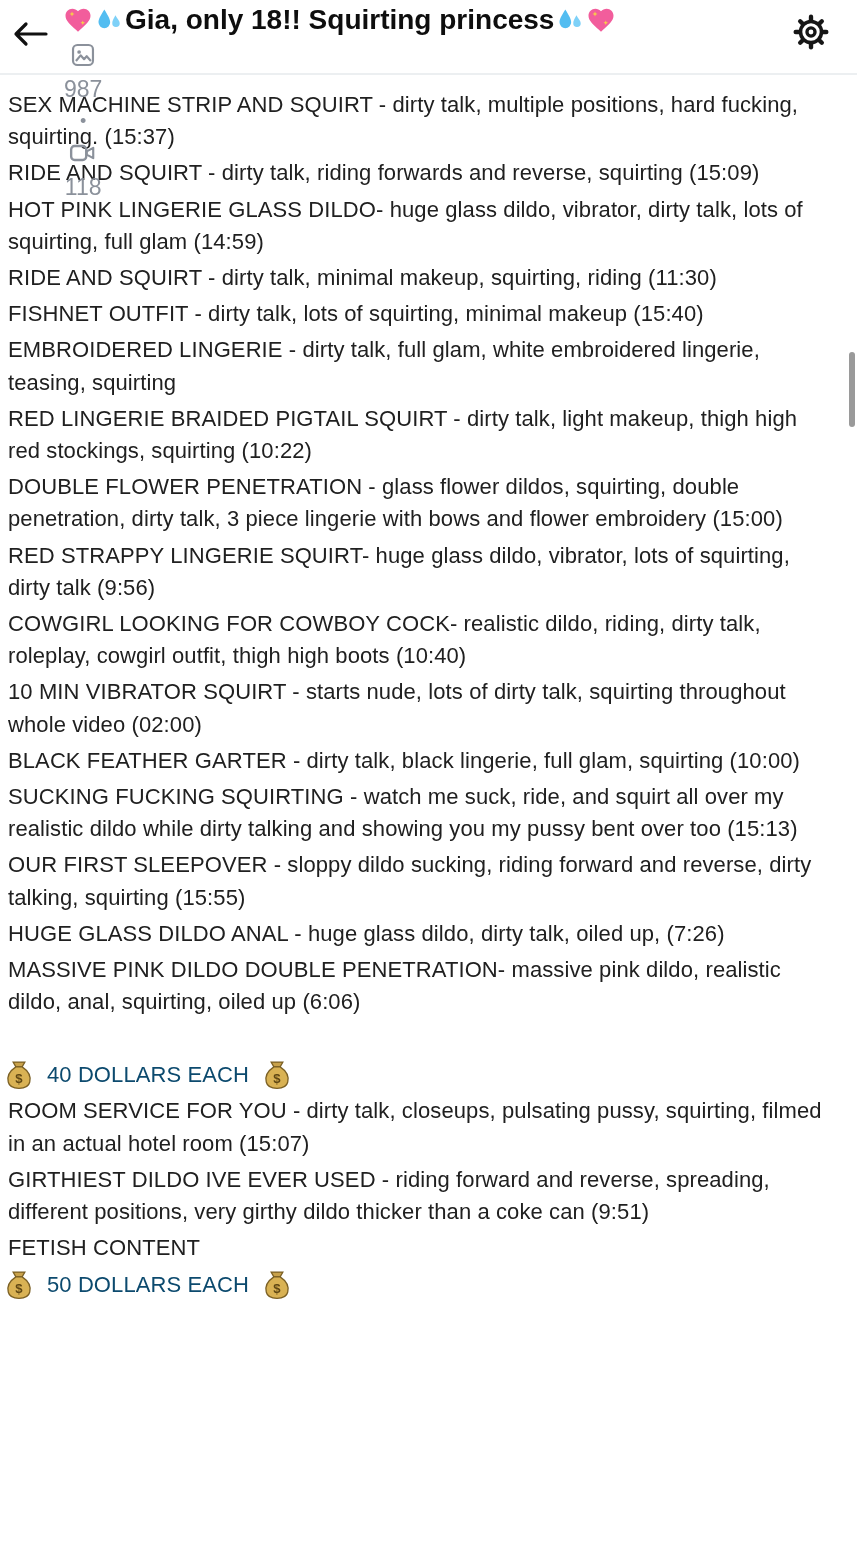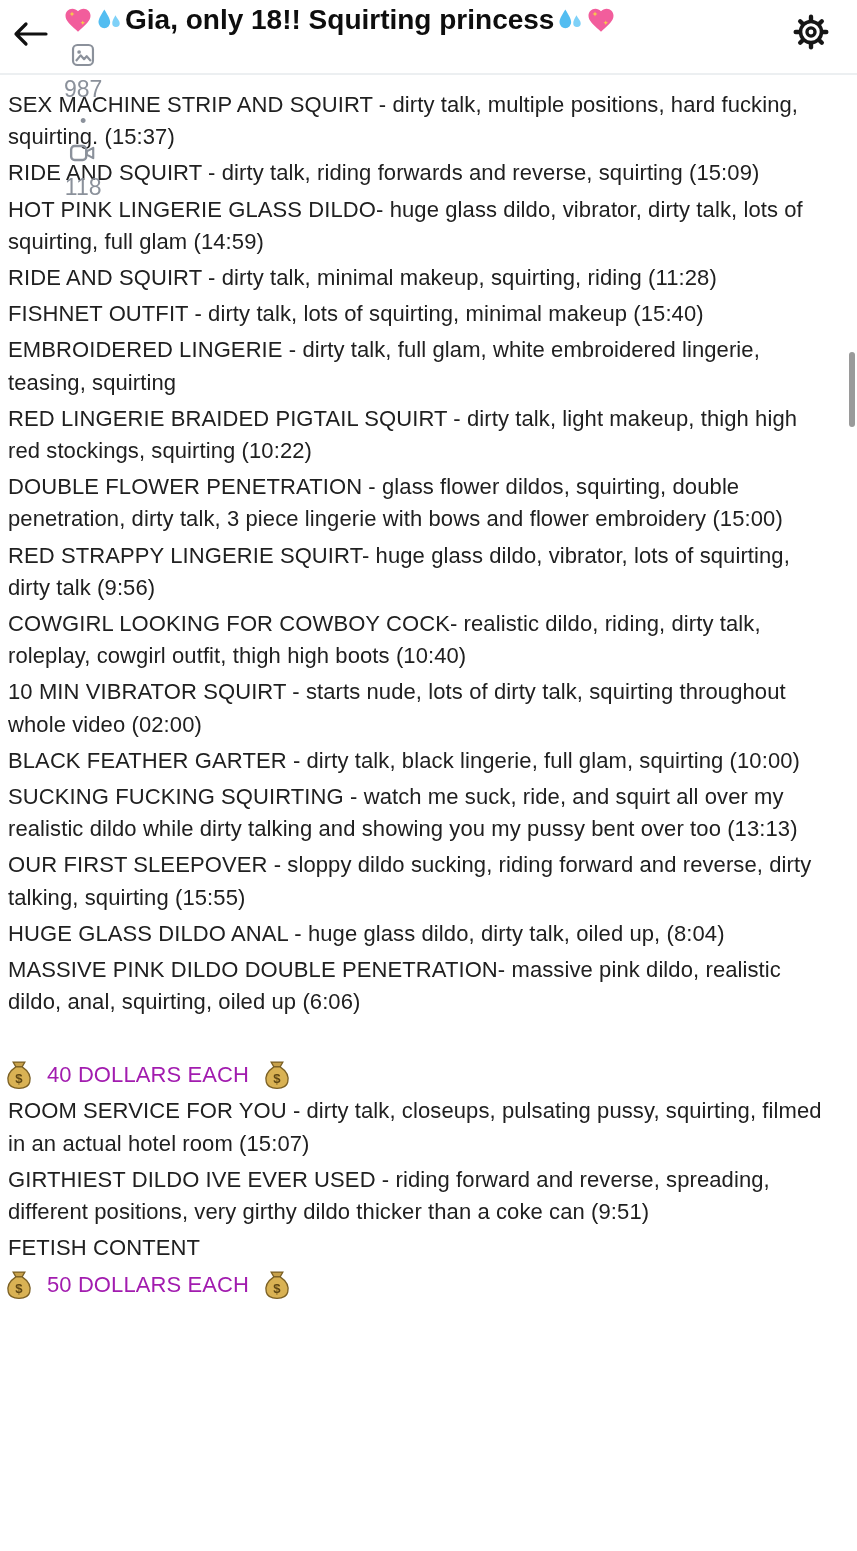--- a/index.html
+++ b/index.html
@@ -20,21 +20,21 @@
 
   
   .content{position:absolute;top:74px;left:0;right:0;padding:11px 24px 0 4px;
            font-size:22px;line-height:32.2px;color:#202020;letter-spacing:.1px;
            hyphens:manual;z-index:1;}
   .item{margin:4px;}
   .gap{height:36px;}
   .gap2{height:62px;}
   .price-line{display:flex;align-items:center;gap:13px;height:33px;}
   .price-line .bag{width:30px;height:30px;flex:0 0 auto;}
-  .price-label{font-size:22px;color:#a21caf;}
+  .price-label{font-size:22px;color:#0c4a6e;}
 
   
   .watermark{position:absolute;left:118px;top:1446px;font-size:76px;letter-spacing:-1px;
              color:rgba(92,92,92,.8);white-space:nowrap;z-index:10;}
   .scrollbar-thumb{position:absolute;right:2px;top:352px;width:6px;height:75px;
                    background:#9a9a9a;border-radius:3px;z-index:40;}
 </style>
 </head>
 <body>
 
@@ -102,32 +102,32 @@
           </g>
         </g>
       </svg>
     </div>
   </div>
 
   <div class="content">
     <p class="item">SEX MACHINE STRIP AND SQUIRT - dirty talk, multiple positions, hard fucking, squirting. (15:37)</p>
     <p class="item">RIDE AND SQUIRT - dirty talk, riding forwards and reverse, squirting (15:09)</p>
     <p class="item">HOT PINK LINGERIE GLASS DILDO- huge glass dildo, vibrator, dirty talk, lots of squirting, full glam (14:59)</p>
-    <p class="item">RIDE AND SQUIRT - dirty talk, minimal makeup, squirting, riding (11:28)</p>
+    <p class="item">RIDE AND SQUIRT - dirty talk, minimal makeup, squirting, riding (11:30)</p>
     <p class="item">FISHNET OUTFIT - dirty talk, lots of squirting, minimal makeup (15:40)</p>
     <p class="item">EMBROIDERED LINGERIE - dirty talk, full glam, white embroidered lingerie, teasing, squirting</p>
     <p class="item">RED LINGERIE BRAIDED PIGTAIL SQUIRT - dirty talk, light makeup, thigh high red stockings, squirting (10:22)</p>
     <p class="item">DOUBLE FLOWER PENETRATION - glass flower dildos, squirting, double penetration, dirty talk, 3 piece lingerie with bows and flower embroidery (15:00)</p>
     <p class="item">RED STRAPPY LINGERIE SQUIRT- huge glass dildo, vibrator, lots of squirting, dirty talk (9:56)</p>
     <p class="item">COWGIRL LOOKING FOR COWBOY COCK- realistic dildo, riding, dirty talk, roleplay, cowgirl outfit, thigh high boots (10:40)</p>
     <p class="item">10 MIN VIBRATOR SQUIRT - starts nude, lots of dirty talk, squirting throughout whole video (02:00)</p>
     <p class="item">BLACK FEATHER GARTER - dirty talk, black lingerie, full glam, squirting (10:00)</p>
-    <p class="item">SUCKING FUCKING SQUIRTING - watch me suck, ride, and squirt all over my realis­tic dildo while dirty talking and showing you my pussy bent over too (13:13)</p>
+    <p class="item">SUCKING FUCKING SQUIRTING - watch me suck, ride, and squirt all over my realis­tic dildo while dirty talking and showing you my pussy bent over too (15:13)</p>
     <p class="item">OUR FIRST SLEEPOVER - sloppy dildo sucking, riding forward and reverse, dirty talk­ing, squirting (15:55)</p>
-    <p class="item">HUGE GLASS DILDO ANAL - huge glass dildo, dirty talk, oiled up, (8:04)</p>
+    <p class="item">HUGE GLASS DILDO ANAL - huge glass dildo, dirty talk, oiled up, (7:26)</p>
     <p class="item">MASSIVE PINK DILDO DOUBLE PENETRATION- massive pink dildo, realistic dildo, anal, squirting, oiled up (6:06)</p>
 
     <div class="gap"></div>
 
     <div class="price-line">
       <svg class="bag" viewBox="0 0 24 24">
         <path d="M9.5 5.5 L7.3 1.6 L16.7 1.6 L14.5 5.5 Z" fill="#c9a24b" stroke="#7a5f23" stroke-width="1"></path>
         <path d="M9.5 5.5 C4.2 9 2.5 13.8 3.4 17.6 C4.1 20.8 7 22.6 12 22.6 C17 22.6 19.9 20.8 20.6 17.6 C21.5 13.8 19.8 9 14.5 5.5 Z" fill="#d9b254" stroke="#7a5f23" stroke-width="1"></path>
         <text x="12" y="18.2" font-size="10.5" font-weight="bold" fill="#5f4714" text-anchor="middle" font-family="Liberation Sans, sans-serif">$</text>
       </svg>

